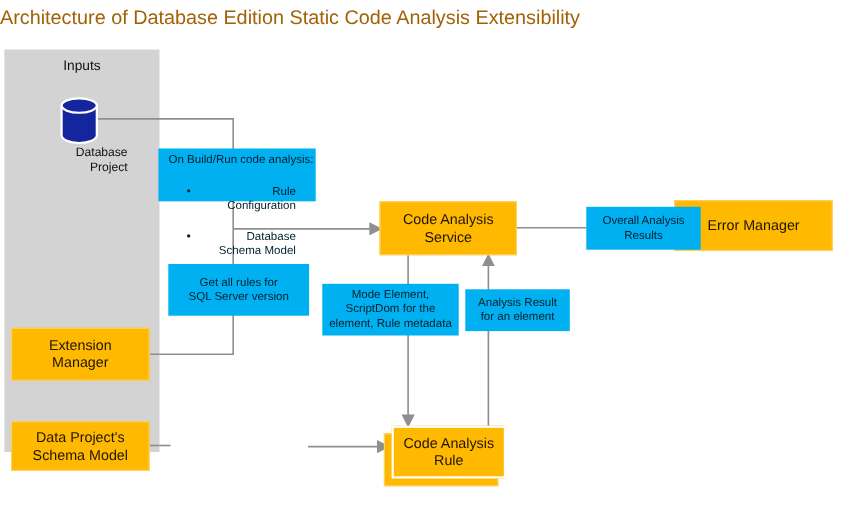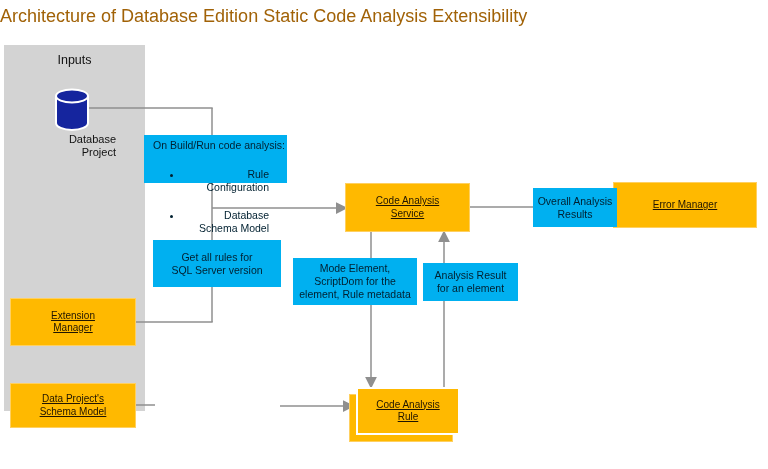--- a/index.html
+++ b/index.html
@@ -20,33 +20,33 @@
   }
   svg.connectors{position:absolute;left:0;top:0;}
   .box{
     position:absolute;display:flex;align-items:center;justify-content:center;
     text-align:center;font-size:10.5px;line-height:1.22;white-space:pre-line;
     box-sizing:border-box;
   }
   .cyan{background:var(--cyan,#00b0f0);color:#002030;}
   .orange{
     background:var(--orange,#ffb900);
-    border:1px solid var(--orange-border,#ffd060);color:#201500;font-size:10px;text-decoration:underline;
+    border:1px solid var(--orange-border,#ffd060);color:#201500;font-size:13px;
   }
   .note-onbuild{
     left:144px;top:135px;width:143px;height:48px;
     display:block;text-align:right;padding:4px 2px 2px 7px;white-space:normal;
   }
   .note-onbuild ul{margin:1px 0 0 0;padding-left:16px;}
   .note-onbuild li{margin:16px;padding:0;}
   .note-getrules{left:153px;top:240px;width:128px;height:47px;}
   .note-query{left:153px;top:373px;width:127px;height:76px;}
   .note-mode{left:293px;top:258px;width:124px;height:47px;}
   .note-analysisresult{left:423px;top:263px;width:95px;height:38px;}
-  .note-overall{left:533px;top:188px;width:84px;height:39px;text-align:center;}
+  .note-overall{left:533px;top:188px;width:104px;height:39px;text-align:center;}
   .node-extension{left:10px;top:298px;width:126px;height:48px;text-align:center;}
   .node-dataproject{left:10px;top:383px;width:126px;height:45px;}
   .node-service{left:345px;top:183px;width:125px;height:49px;}
   .node-rule-shadow{left:349px;top:394px;width:104px;height:48px;}
   .node-rule{left:356px;top:387px;width:104px;height:48px;border:2px solid #fff;}
   .node-errormgr{left:613px;top:182px;width:144px;height:46px;}
   .db-icon{position:absolute;left:53px;top:88px;width:38px;height:44px;}
   .db-label{
     position:absolute;left:28px;top:133px;width:88px;text-align:right;
     font-size:11px;line-height:1.2;white-space:pre-line;color:#111;

